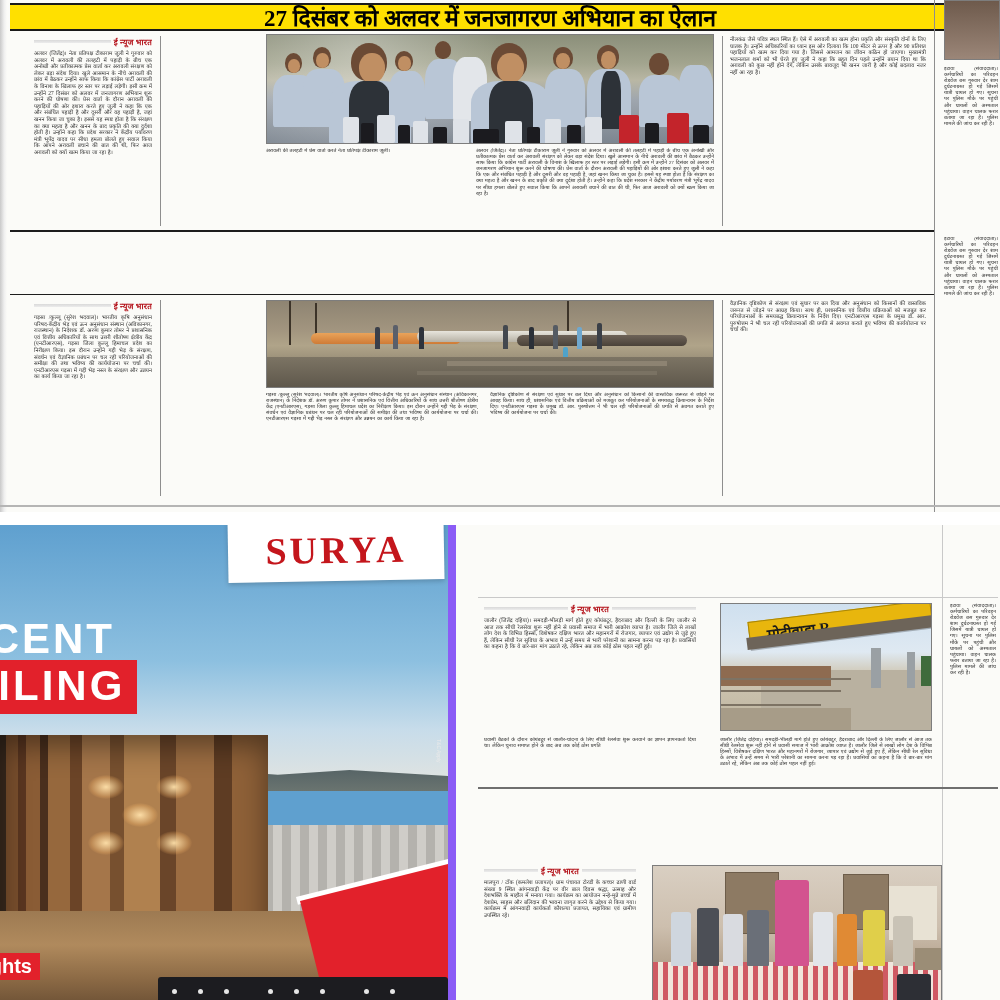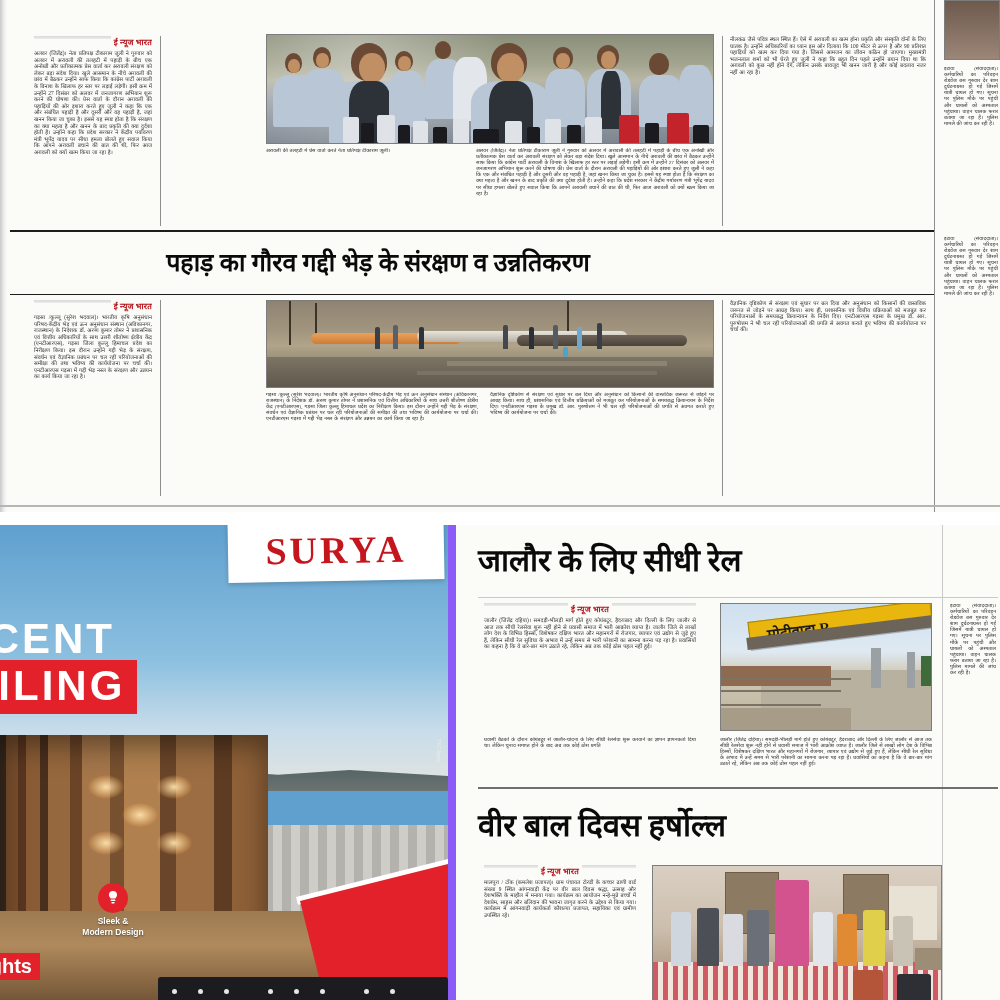--- a/index.html
+++ b/index.html
@@ -14,21 +14,21 @@
     font-size:5.4px; line-height:6.6px; text-align:justify;
     color:#2b2b2b; word-spacing:0.5px; letter-spacing:0.05px;
     -webkit-font-smoothing:none;
   }
   .jtext.tiny{ font-size:5.0px; line-height:6.1px; }
   .byline{
     color:#b4121a; font-weight:bold; font-size:8px;
     font-family:"Liberation Serif", serif; text-align:center;
     letter-spacing:.2px; white-space:nowrap;
   }
-  .byline-wrap{ display:flex; gap:3px; margin-bottom:3px;}
+  .byline-wrap{ display:flex; align-items:center; gap:3px; margin-bottom:3px;}
   .byline-rule{ flex:1 1 auto; height:3px; background:linear-gradient(#d9d9d9,#ececec); }
 
   
   #sectionA{ position:absolute; left:0; top:0; width:1000px; height:512px;
              background:#fbfbf8; }
   #scanEdgeL{ position:absolute; left:0; top:0; width:7px; height:512px;
               background:linear-gradient(90deg,#c9c9c9,#efefef 60%,#fbfbf8); }
 
   .hl-yellow{
     position:absolute; background:#ffe000; border-top:2px solid #1a1a1a;
@@ -147,20 +147,21 @@
   .bSep{ position:absolute; background:#c9c9c9; }
 </style>
 </head>
 <body>
 
 <div id="page">
 
   <div id="sectionA">
     <div id="scanEdgeL"></div>
 
+    <div class="hl-yellow" style="left:10px; top:3px; width:960px; height:28px; font-size:23px;">27 दिसंबर को अलवर में जनजागरण अभियान का ऐलान</div>
 
     <div class="col" style="position:absolute; left:34px; top:36px; width:118px; height:190px;">
       <div class="byline-wrap">
         <span class="byline-rule"></span>
         <span class="byline">ई न्यूज भारत</span>
       </div>
       <div class="jtext">अलवर (जितेंद्र)। नेता प्रतिपक्ष टीकाराम जूली ने गुरुवार को अलवर में अरावली की तलहटी में पहाड़ी के बीच एक अनोखी और प्रतीकात्मक प्रेस वार्ता कर अरावली संरक्षण को लेकर बड़ा संदेश दिया। खुले आसमान के नीचे अरावली की छांव में बैठकर उन्होंने साफ किया कि कांग्रेस पार्टी अरावली के विनाश के खिलाफ हर स्तर पर लड़ाई लड़ेगी। इसी क्रम में उन्होंने 27 दिसंबर को अलवर में जनजागरण अभियान शुरू करने की घोषणा की। प्रेस वार्ता के दौरान अरावली की पहाड़ियों की ओर इशारा करते हुए जूली ने कहा कि एक और संबंधित पहाड़ी है और दूसरी और वह पहाड़ी है, जहां खनन किया जा चुका है। इससे यह स्पष्ट होता है कि संरक्षण का क्या महत्व है और खनन के बाद प्रकृति की क्या दुर्दशा होती है। उन्होंने कहा कि प्रदेश सरकार ने केंद्रीय पर्यावरण मंत्री भूपेंद्र यादव पर सीधा हमला बोलते हुए सवाल किया कि आपने अरावली बचाने की बात की थी, फिर आज अरावली को क्यों खत्म किया जा रहा है।</div>
     </div>
 
     <div class="rule-v" style="left:160px; top:36px; height:190px;"></div>
@@ -242,21 +243,20 @@
     <div class="rule-v" style="left:934px; top:0px; height:512px;"></div>
 
     <div class="photo" style="left:944px; top:0px; width:56px; height:60px; background:linear-gradient(#6e5a4c,#9b8678);"></div>
     <div class="col" style="position:absolute; left:944px; top:66px; width:54px; height:160px;">
       <div class="jtext tiny">इटावा (संवाददाता)। कर्मचारियों का परिवहन रोडवेज बस गुरुवार देर शाम दुर्घटनाग्रस्त हो गई जिसमें यात्री घायल हो गए। सूचना पर पुलिस मौके पर पहुंची और घायलों को अस्पताल पहुंचाया। वाहन चालक फरार बताया जा रहा है। पुलिस मामले की जांच कर रही है।</div>
     </div>
 
     <div class="rule-h" style="left:10px; top:230px; width:924px; height:2px;"></div>
 
     <div class="hl-plain" style="left:28px; top:234px; width:700px; height:58px; font-size:25px;">
-      <span>पहाड़ का गौरव गद्दी भेड़ के संरक्षण व उन्नतिकरण</span>
     </div>
 
     <div class="rule-h" style="left:10px; top:294px; width:924px; height:1px;"></div>
 
     <div class="col" style="position:absolute; left:34px; top:300px; width:118px; height:196px;">
       <div class="byline-wrap">
         <span class="byline-rule"></span>
         <span class="byline">ई न्यूज भारत</span>
       </div>
       <div class="jtext">गड़सा /कुल्लू (सुरेश भदवाल)। भारतीय कृषि अनुसंधान परिषद-केंद्रीय भेड़ एवं ऊन अनुसंधान संस्थान (अविकानगर, राजस्थान) के निदेशक डॉ. अरुण कुमार तोमर ने प्रशासनिक एवं वित्तीय अधिकारियों के साथ उत्तरी शीतोष्ण क्षेत्रीय केंद्र (एनटीआरएस), गड़सा जिला कुल्लू हिमाचल प्रदेश का निरीक्षण किया। इस दौरान उन्होंने गद्दी भेड़ के संरक्षण, संवर्धन एवं वैज्ञानिक प्रबंधन पर चल रही परियोजनाओं की समीक्षा की तथा भविष्य की कार्ययोजना पर चर्चा की। एनटीआरएस गड़सा में गद्दी भेड़ नस्ल के संरक्षण और उन्नयन का कार्य किया जा रहा है।</div>
@@ -326,33 +326,20 @@
         <div class="glow" style="left:88px;top:40px;"></div>
         <div class="glow" style="left:156px;top:40px;"></div>
         <div class="glow" style="left:88px;top:96px;"></div>
         <div class="glow" style="left:156px;top:96px;"></div>
         <div class="glow" style="left:122px;top:68px;"></div>
       </div>
       <div class="ad-floor"></div>
 
       <div class="tc">T&amp;C Apply</div>
 
-      <div class="feat" style="left:54px; top:358px;">
-        <div class="feat-ic">
-          <svg width="18" height="18" viewBox="0 0 18 18" aria-hidden="true">
-            <path d="M9 2a4 4 0 0 1 4 4c0 1.7-1.2 2.6-1.6 3.6h-4.8C6.2 8.6 5 7.7 5 6a4 4 0 0 1 4-4z" fill="#fff"></path>
-            <rect x="6.6" y="10.6" width="4.8" height="1.5" rx=".7" fill="#fff"></rect>
-            <rect x="7.3" y="13" width="3.4" height="1.4" rx=".7" fill="#fff"></rect>
-          </svg>
-        </div>
-        <div class="feat-tx">
-          <span>Sleek &amp;</span><br>
-          <span>Modern Design</span>
-        </div>
-      </div>
 
 
       <div class="ad-redline"></div>
       <div class="ad-red"></div>
       <div class="ad-lights-tag">Lights</div>
 
       <div class="speaker" style="left:158px;top:452px;width:290px;height:30px;">
         <i style="left:14px;top:12px;"></i>
         <i style="left:40px;top:12px;"></i>
         <i style="left:66px;top:12px;"></i>
@@ -360,21 +347,20 @@
         <i style="left:136px;top:12px;"></i>
         <i style="left:162px;top:12px;"></i>
         <i style="left:206px;top:12px;"></i>
         <i style="left:232px;top:12px;"></i>
       </div>
     </div>
 
     <div id="bRight">
 
       <div class="hl-plain" style="left:22px; top:4px; width:560px; height:64px; font-size:31px; align-items:flex-start;">
-        <span>जालौर के लिए सीधी रेल</span>
       </div>
 
       <div class="bSep" style="left:22px; top:72px; width:520px; height:1px;"></div>
 
       <div class="col" style="position:absolute; left:28px; top:78px; width:212px; height:180px;">
         <div class="byline-wrap">
           <span class="byline-rule"></span>
           <span class="byline">ई न्यूज भारत</span>
           <span class="byline-rule"></span>
         </div>
@@ -405,21 +391,20 @@
       </div>
 
       <div class="bSep" style="left:486px; top:0; width:1px; height:480px;"></div>
       <div class="col" style="position:absolute; left:494px; top:78px; width:46px; height:182px;">
         <div class="jtext tiny">इटावा (संवाददाता)। कर्मचारियों का परिवहन रोडवेज बस गुरुवार देर शाम दुर्घटनाग्रस्त हो गई जिसमें यात्री घायल हो गए। सूचना पर पुलिस मौके पर पहुंची और घायलों को अस्पताल पहुंचाया। वाहन चालक फरार बताया जा रहा है। पुलिस मामले की जांच कर रही है।</div>
       </div>
 
       <div class="bSep" style="left:22px; top:262px; width:520px; height:2px; background:#6f6f6f;"></div>
 
       <div class="hl-plain" style="left:22px; top:268px; width:560px; height:66px; font-size:31px; align-items:flex-start;">
-        <span>वीर बाल दिवस हर्षोल्ल</span>
       </div>
 
       <div class="col" style="position:absolute; left:28px; top:340px; width:152px; height:140px;">
         <div class="byline-wrap">
           <span class="byline-rule"></span>
           <span class="byline">ई न्यूज भारत</span>
           <span class="byline-rule"></span>
         </div>
         <div class="jtext">मालपुरा / टोंक (कमलेश प्रजापत)। ग्राम पंचायत टोरडी के कच्चर ढाणी वार्ड संख्या 9 स्थित आंगनवाड़ी केंद्र पर वीर बाल दिवस श्रद्धा, उत्साह और देशभक्ति के माहौल में मनाया गया। कार्यक्रम का आयोजन नन्हे-मुन्ने बच्चों में देशप्रेम, साहस और बलिदान की भावना जागृत करने के उद्देश्य से किया गया। कार्यक्रम में आंगनवाड़ी कार्यकर्ता कौशल्या प्रजापत, सहायिका एवं ग्रामीण उपस्थित रहे।</div>
       </div>

